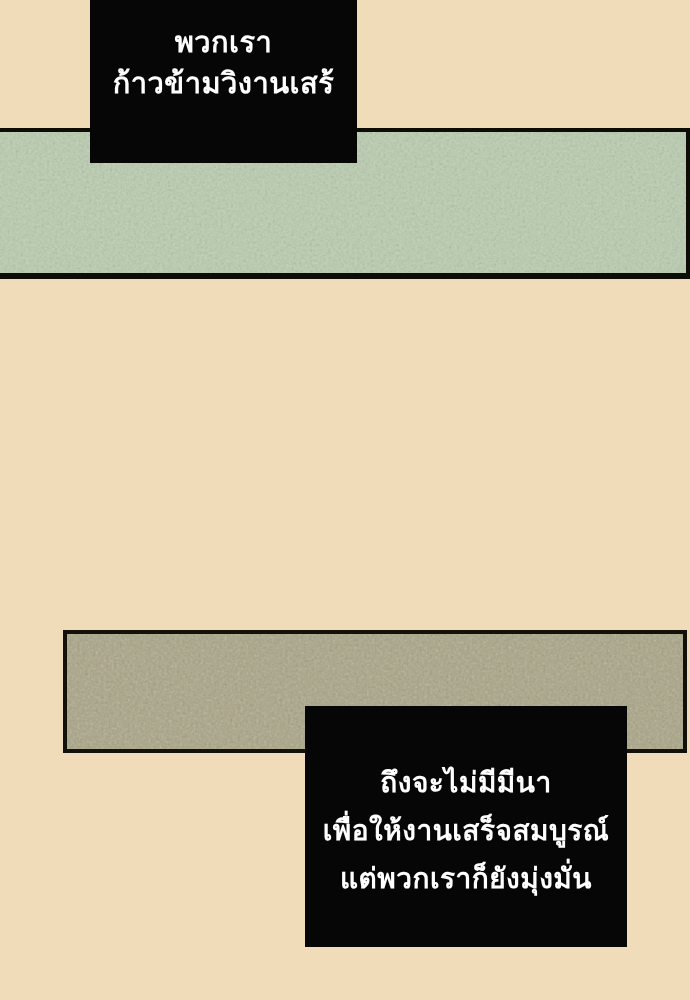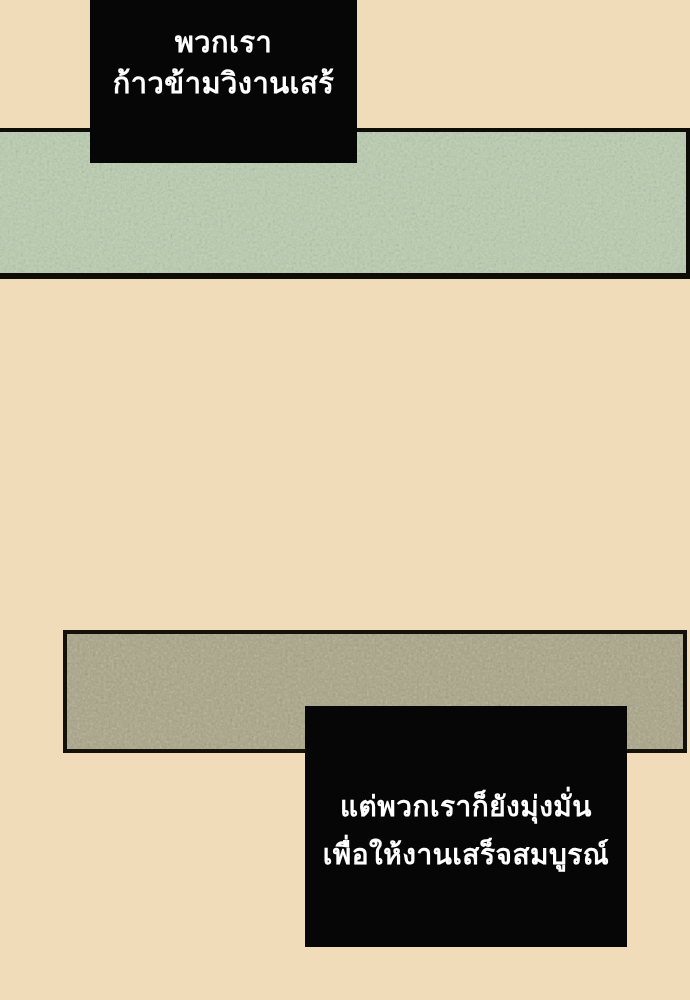--- a/index.html
+++ b/index.html
@@ -107,17 +107,18 @@
       <rect width="100%" height="100%" filter="url(#grainNoise)" opacity="0.42"></rect>
     </svg>
   </div>
 
   <div class="bubble bubble-top">
     <div class="caption-line">พวกเรา</div>
     <div class="caption-line">ก้าวข้ามวิงานเสร้</div>
   </div>
 
   <div class="bubble bubble-bottom">
+    <div class="caption-line">ถึงจะไม่มีมีนา</div>
+    <div class="caption-line">เพื่อให้งานเสร็จสมบูรณ์</div>
     <div class="caption-line">แต่พวกเราก็ยังมุ่งมั่น</div>
-    <div class="caption-line">เพื่อให้งานเสร็จสมบูรณ์</div>
   </div>
 
 </div>
 
 </body></html>

